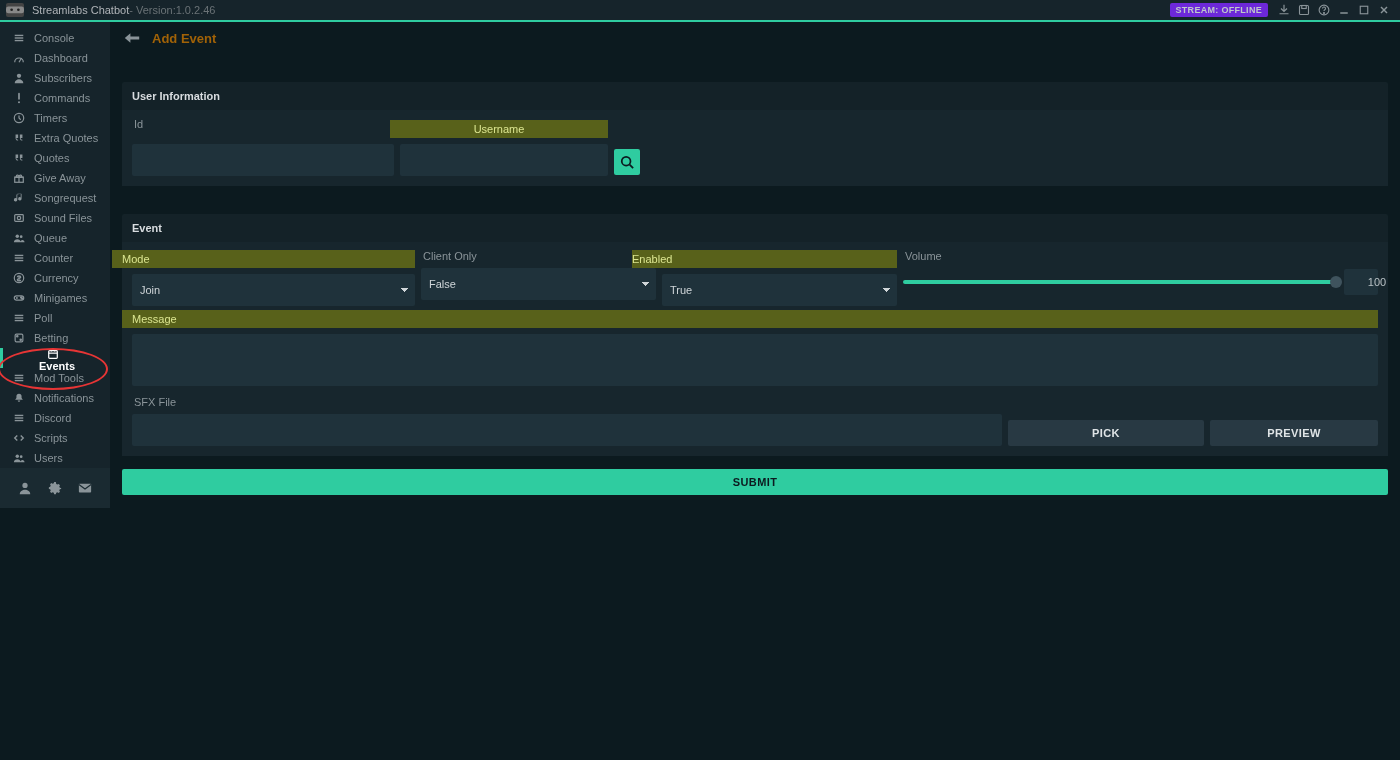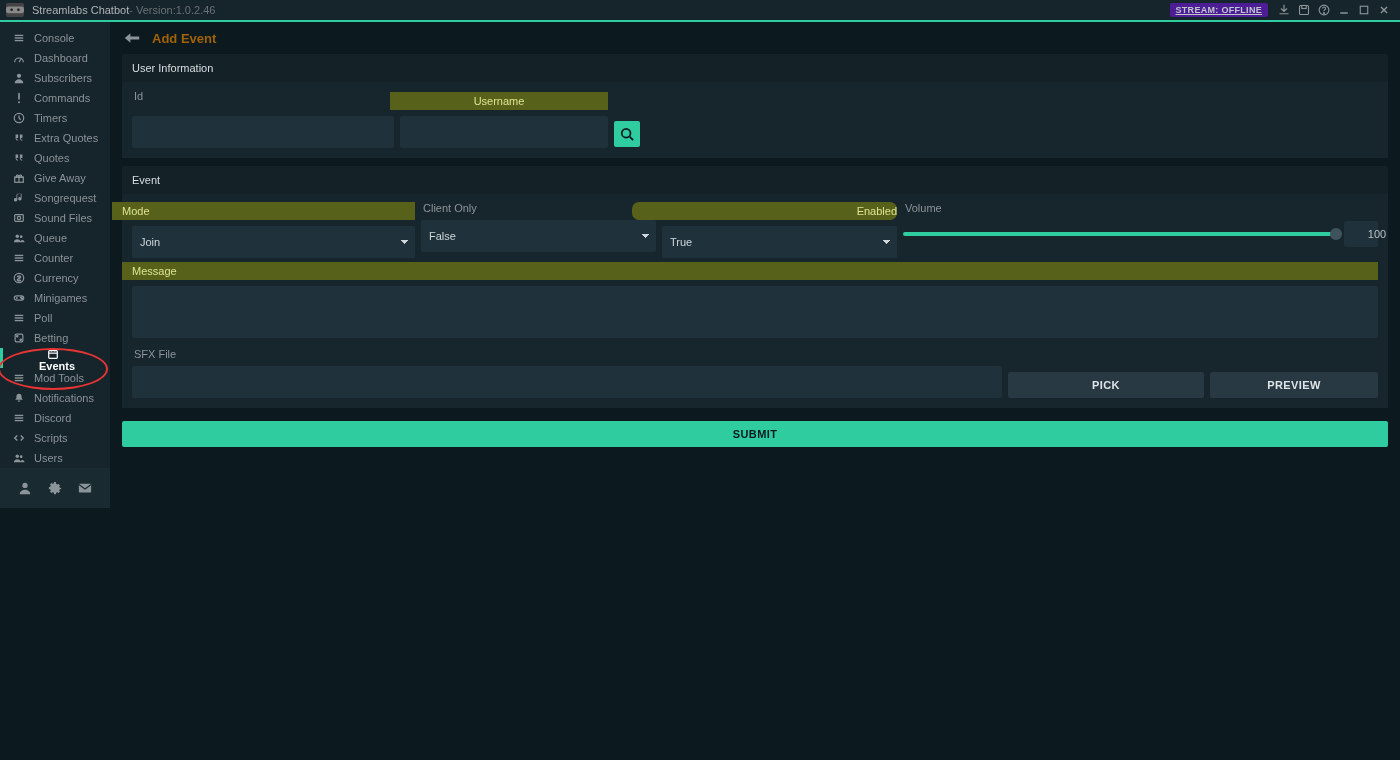--- a/index.html
+++ b/index.html
@@ -5,21 +5,21 @@
   * { box-sizing: border-box; margin: 0; padding: 0; }
   html, body { width: 1400px; height: 760px; overflow: hidden; font-family: Arial, Helvetica, sans-serif; background:#0c1a1f; color:#b8c0c4; font-size:12px; }
   svg { display:block; }
 
   
   .titlebar { height:22px; background:#16242b; display:flex; align-items:center; padding:0 6px; border-bottom:2px solid #2fcca0; }
   .titlebar .app-logo { width:18px; height:14px; background:#444; border-radius:2px; margin-right:8px; display:flex; align-items:center; justify-content:center; }
   .titlebar .app-title { color:#b0b4b8; font-size:11px; }
   .titlebar .app-ver { color:#6a7276; font-size:11px; }
   .titlebar .spacer { flex:1; }
-  .titlebar .stream-badge { background:#4c1d95; color:#bfc7cb; font-size:9px; font-weight:bold; padding:2px 6px; border-radius:2px; margin-right:6px; letter-spacing:0.3px;text-decoration:underline; }
+  .titlebar .stream-badge { background:#6d28d9; color:#bfc7cb; font-size:9px; font-weight:bold; padding:2px 6px; border-radius:2px; margin-right:6px; letter-spacing:0.3px; }
   .titlebar .tb-icon { width:18px; height:18px; display:flex; align-items:center; justify-content:center; margin:0 1px; color:#8a9499; }
   .titlebar .tb-icon svg { width:12px; height:12px; }
 
   
   .body { display:flex; height:calc(100% - 22px); }
 
   
   .sidebar { width:110px; background:#16242b; display:flex; flex-direction:column; }
   .sidebar .nav { flex:1; padding-top:6px; }
   .nav-item { display:flex; align-items:center; height:20px; padding:0 8px 0 12px; color:#8a9499; font-size:11px; cursor:pointer; position:relative; }
@@ -38,21 +38,21 @@
   
   .main { flex:1; background:#0c1a1f; display:flex; flex-direction:column; }
   .page-header { height:32px; display:flex; align-items:center; padding:0 12px; }
   .page-header .back-btn { width:20px; height:20px; display:flex; align-items:center; justify-content:center; color:#8a9499; margin-right:10px; }
   .page-header .back-btn svg{ width:16px; height:14px; }
   .page-header .page-title { color:#a16207; font-size:13px; font-weight:bold; }
 
   .content { padding:0 12px 12px 12px; }
 
   .panel { background:#142228; border-radius:2px; margin-bottom:8px; overflow:visible; }
-  .panel-hdr { padding:8px 10px; color:#d8dcdf; font-size:11px; font-weight:normal; }
+  .panel-hdr { padding:8px 10px; color:#d8dcdf; font-size:11px; font-weight:bold;margin-top:28px; }
   .panel-body { background:#17262d; padding:8px 10px 10px 10px; }
 
   .row { display:flex; align-items:flex-end; gap:6px; }
   .col { display:flex; flex-direction:column; }
 
   .lbl { color:#8a9499; font-size:11px; margin-bottom:6px; padding-left:2px; }
   .lbl.hl { background:#58611a; color:#dbe590; display:inline-block; padding:3px 40px 3px 10px; margin-bottom:6px; min-width:120px; position:relative; z-index:1; margin-left:-10px; }
 
   .input, .select, .textarea { background:#1f323b; border:none; color:#cfd5d8; font-size:11px; height:32px; padding:0 8px; border-radius:2px; outline:none; }
   .textarea { height:52px; resize:none; padding:6px 8px; width:100%; }
@@ -411,21 +411,21 @@
             </div>
 
             <div class="col" style="width:235px;">
               <span class="lbl">Client Only</span>
               <select class="select">
                 <option>False</option>
               </select>
             </div>
 
             <div class="col" style="width:235px; position:relative;">
-              <span class="lbl hl" style="text-align:right; padding-left:0; padding-right:0; margin-left:-30px; min-width:130px;border-radius:7px;">Enabled</span>
+              <span class="lbl hl" style="text-align:left; padding-left:0; padding-right:0; margin-left:-30px; min-width:130px;">Enabled</span>
               <select class="select">
                 <option>True</option>
               </select>
             </div>
 
             <div class="col" style="flex:1;">
               <span class="lbl">Volume</span>
               <div class="vol-wrap" style="height:28px;">
                 <div class="slider-track">
                   <div class="slider-thumb"></div>

